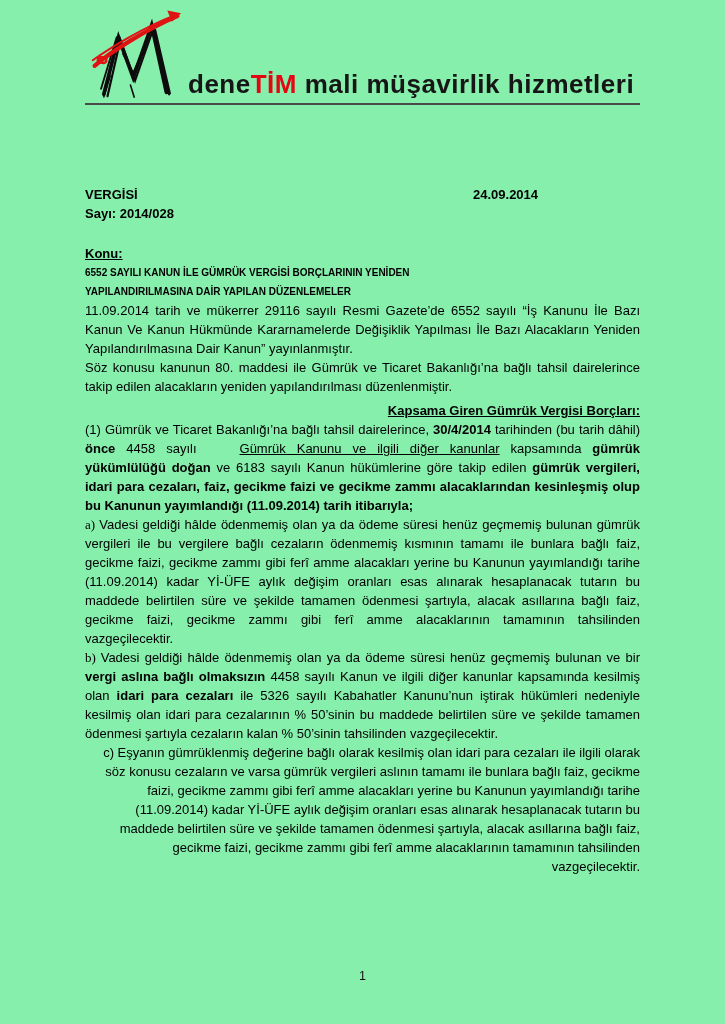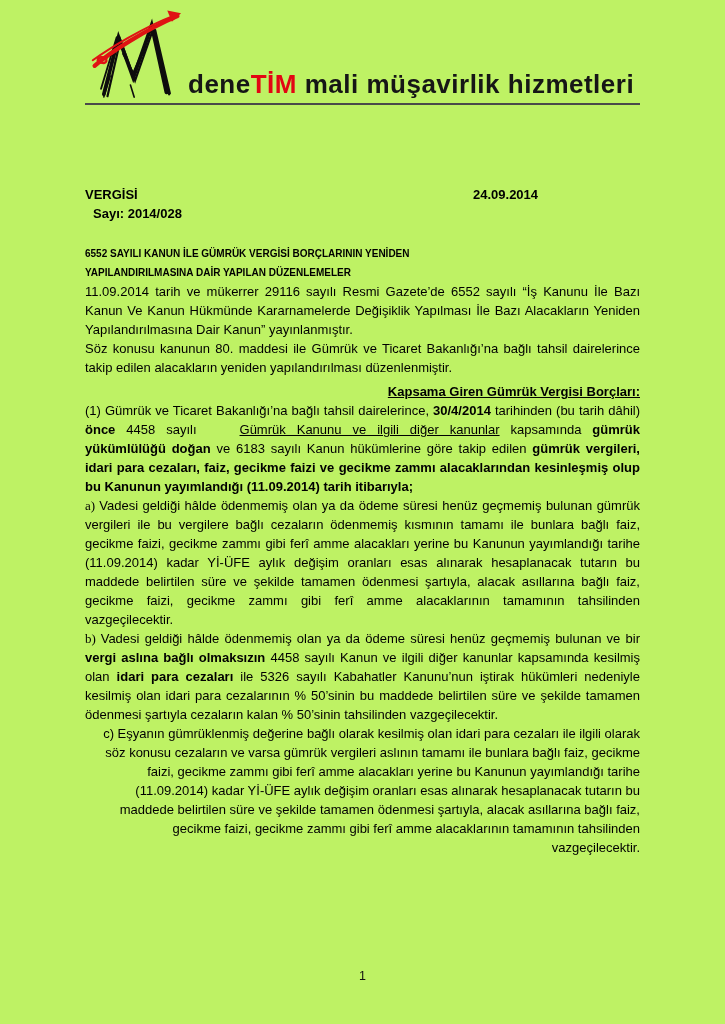--- a/index.html
+++ b/index.html
@@ -1,19 +1,19 @@
 <!DOCTYPE html>
 <html lang="tr"><head>
 <meta charset="utf-8">
 <style>
   html,body{margin:0;padding:0;background:#ffffff;}
   .page{
     position:relative;
     width:725px;height:1024px;
-    background:#bef264;
+    background:#86efac;
     font-family:"Liberation Sans",sans-serif;
     color:#000;
     overflow:hidden;
   }
   
   .letterhead{
     position:relative;
     margin:0 85px;
     height:103px;
     border-bottom:2px solid #4a4a4a;
@@ -27,21 +27,21 @@
     font-size:26px;font-weight:bold;
     letter-spacing:0.5px;
     color:#161616;
     white-space:nowrap;
   }
   .brand .accent{color:#e30613;}
   
   .content{margin:0 85px;font-size:13px;line-height:19px;}
   .meta-row{position:relative;margin-top:80px;font-weight:bold;}
   .meta-date{position:absolute;left:388px;top:0;font-weight:bold;}
-  .doc-number{font-weight:bold;margin-left:8px;}
+  .doc-number{font-weight:bold;}
   .subject{margin-top:21px;}
   .subject-label{font-weight:bold;text-decoration:underline;}
   .subject-title{font-weight:bold;font-size:10px;line-height:19px;}
   p.body-par{margin:0;text-align:justify;}
   p.body-par.left{text-align:right;}
   .mt-p1{margin-top:13px;}
   .mt-p2{margin-top:19px;}
   .section-heading{
     margin-top:5px;
     font-weight:bold;text-decoration:underline;text-align:right;
@@ -93,20 +93,21 @@
 
   <div class="content">
 
     <div class="meta-row">
       <span>VERGİSİ</span>
       <span class="meta-date">24.09.2014</span>
     </div>
     <div class="doc-number">Sayı: 2014/028</div>
 
     <div class="subject">
+      <div class="subject-label">Konu:</div>
       <div class="subject-title">6552 SAYILI KANUN İLE GÜMRÜK VERGİSİ BORÇLARININ YENİDEN</div>
       <div class="subject-title">YAPILANDIRILMASINA DAİR YAPILAN DÜZENLEMELER</div>
     </div>
 
     <p class="body-par mt-p1"><span class="run-n">11.09.2014 tarih ve mükerrer 29116 sayılı Resmi Gazete’de 6552 sayılı “İş Kanunu İle Bazı Kanun Ve Kanun Hükmünde Kararnamelerde Değişiklik Yapılması İle Bazı Alacakların Yeniden Yapılandırılmasına Dair Kanun” yayınlanmıştır.</span></p>
 
     <p class="body-par mt-p2"><span class="run-n">Söz konusu kanunun 80. maddesi ile Gümrük ve Ticaret Bakanlığı’na bağlı tahsil dairelerince takip edilen alacakların yeniden yapılandırılması düzenlenmiştir.</span></p>
 
     <div class="section-heading">Kapsama Giren Gümrük Vergisi Borçları:</div>
 

